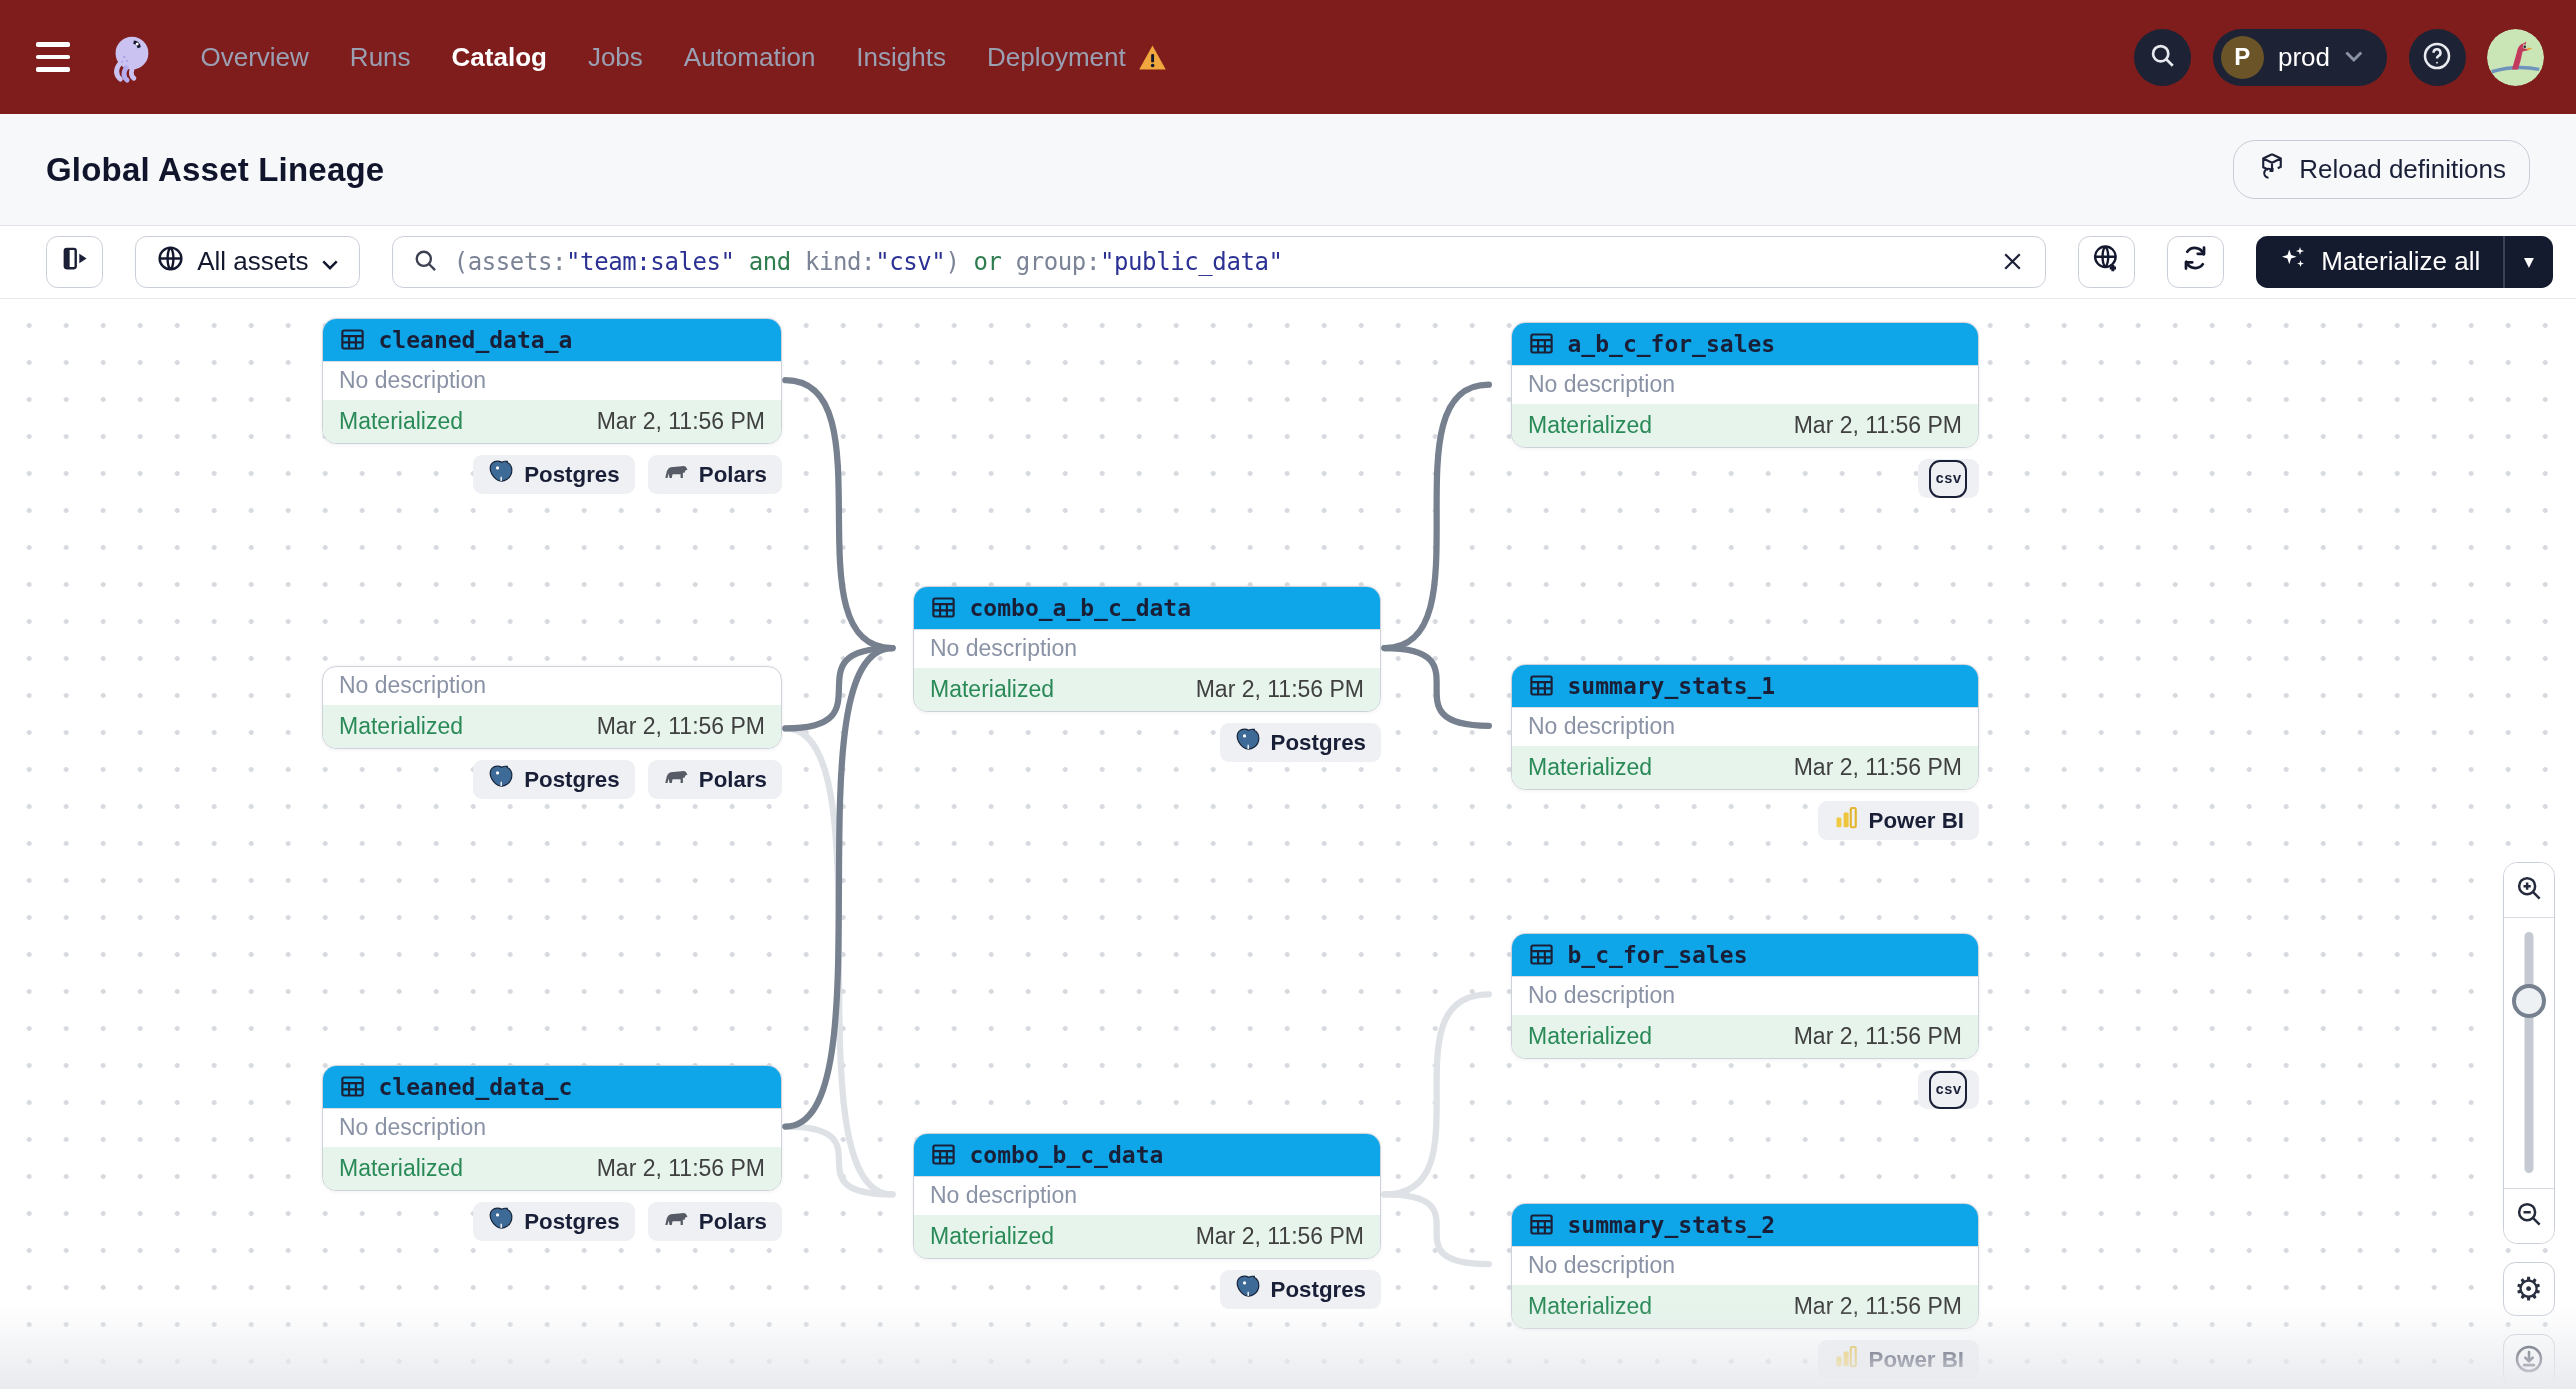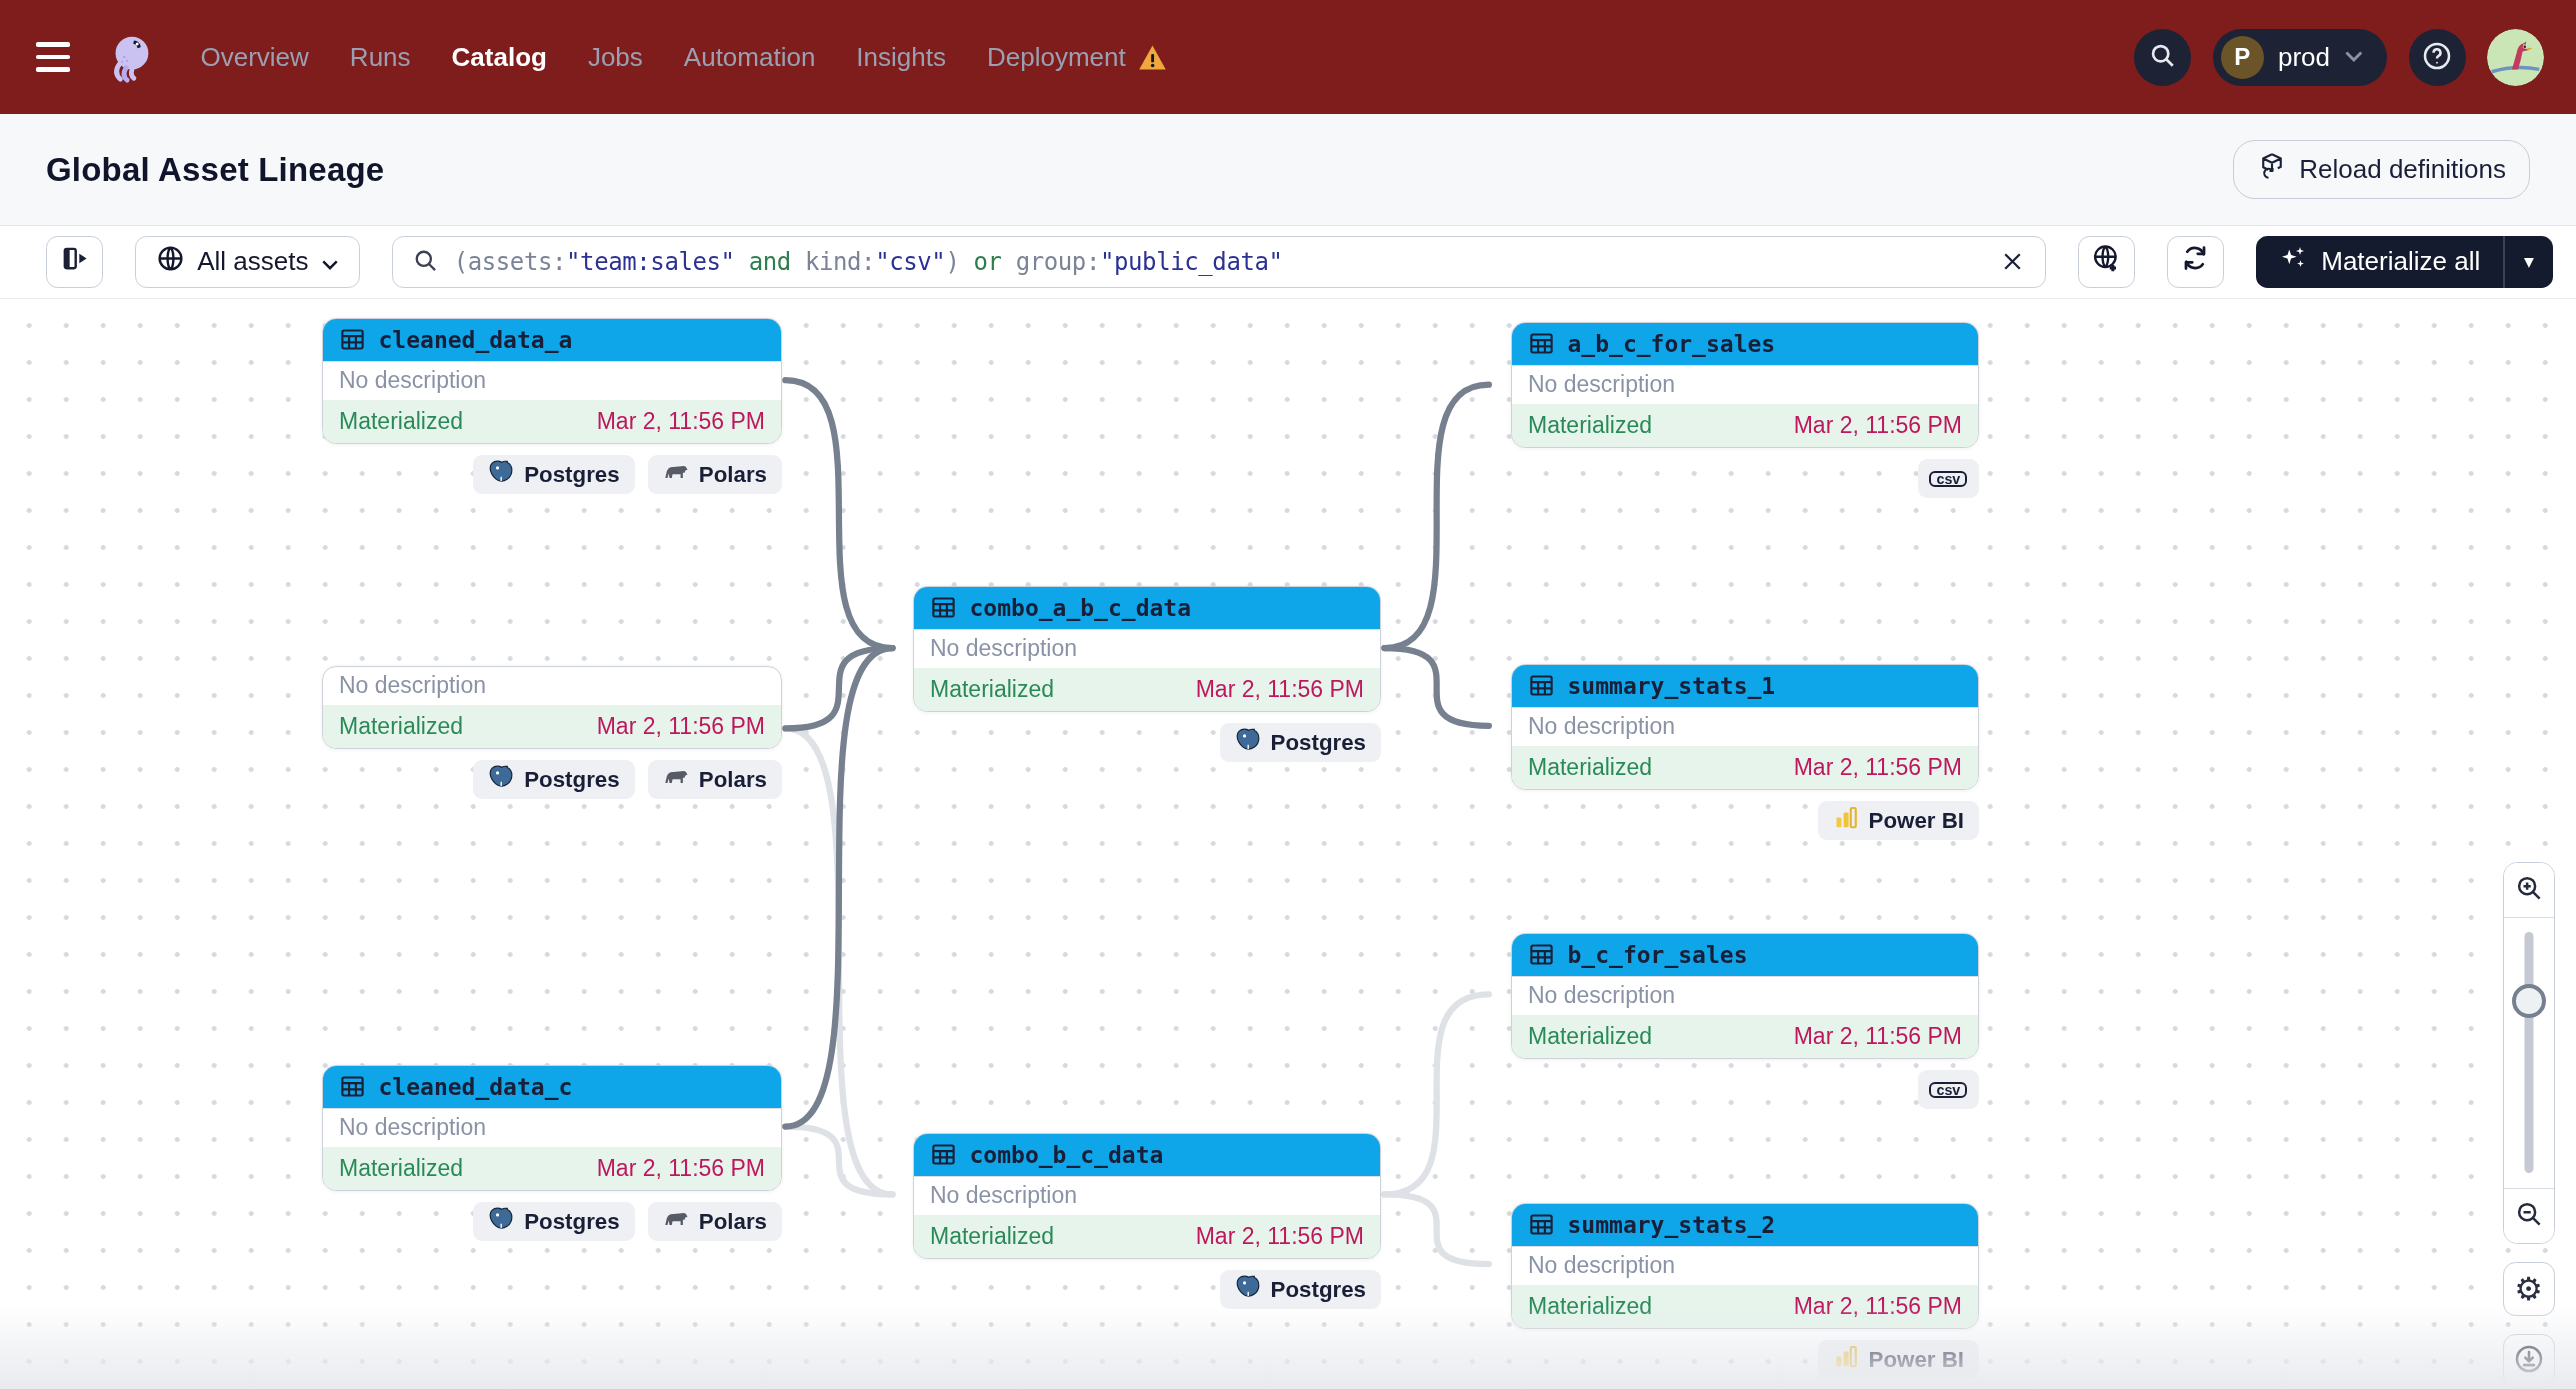--- a/index.html
+++ b/index.html
@@ -70,28 +70,28 @@
   .card { border:1.8px solid #cdd2da; border-radius:14.3px; background:#fff; overflow:hidden;
           box-shadow:0 0.9px 4.5px rgba(20,25,40,.06); cursor:pointer; }
   .card-header { height:43px; background:#0ea5e9; border-bottom:1.8px solid #dbdee4;
                  display:flex; align-items:center; gap:12.5px; padding:0 16px; }
   .tbl-icon { width:27px; height:27px; display:flex; }
   .asset-name { font-family:"DejaVu Sans Mono", monospace; font-weight:700; font-size:23px; color:#1a1f38; }
   .card-desc { height:38px; display:flex; align-items:center; padding:0 16px; color:#8a92a6; font-size:23px; }
   .card-footer { height:43px; background:#e6f4ec; display:flex; align-items:center;
                  justify-content:space-between; padding:0 16px; font-size:23px; }
   .status { color:#2a8a57; }
-  .time { color:#be185d; cursor:pointer; }
+  .time { color:#404040; cursor:pointer; }
   .badges { display:flex; justify-content:flex-end; gap:13.4px; margin-top:11.6px; }
   .badge { height:39px; background:#eef0f3; border-radius:9px; display:flex; align-items:center;
            gap:9.8px; padding:0 15px; font-size:22.3px; font-weight:700; color:#1a1f38; cursor:pointer; }
   .badge.icon-only { padding:0 11.6px; }
   .badge svg { width:26px; height:26px; }
-  .csv-glyph { width:38px; height:16px; border:2.7px solid #1a1f38; border-radius:6px; font-size:14.3px;
-               font-weight:700; display:flex; align-items:center; justify-content:center; color:#1a1f38; }
+  .csv-glyph { width:38px; height:38px; border:2.7px solid #1a1f38; border-radius:11px; font-size:14.3px;
+               font-weight:700; display:flex; align-items:center; justify-content:center; color:#1a1f38;font-family:Liberation Mono, monospace; }
 
   
   .zoom-panel { position:absolute; top:563px; right:21.5px; width:52px; }
   .zp-box { border:1.8px solid #c9cfd8; border-radius:14.3px; background:#fff; overflow:hidden; }
   .zp-btn { height:55px; display:flex; align-items:center; justify-content:center; cursor:pointer; background:#fff; }
   .zp-btn.zin  { border-bottom:1.8px solid #d8dbe1; }
   .zp-btn.zout { border-top:1.8px solid #d8dbe1; }
   .zp-slider { position:relative; height:270px; }
   .zp-track { position:absolute; left:50%; transform:translateX(-50%); top:14.3px; bottom:14.3px;
               width:9px; background:#c4c9d2; border-radius:5.4px; cursor:pointer; }

